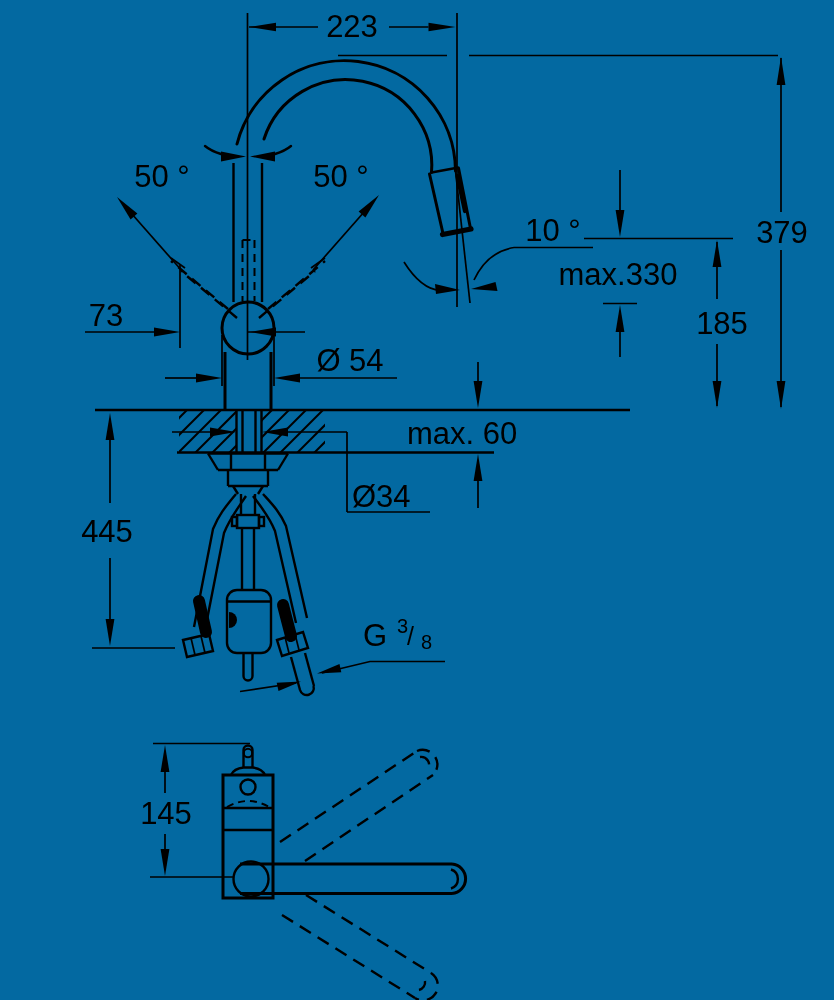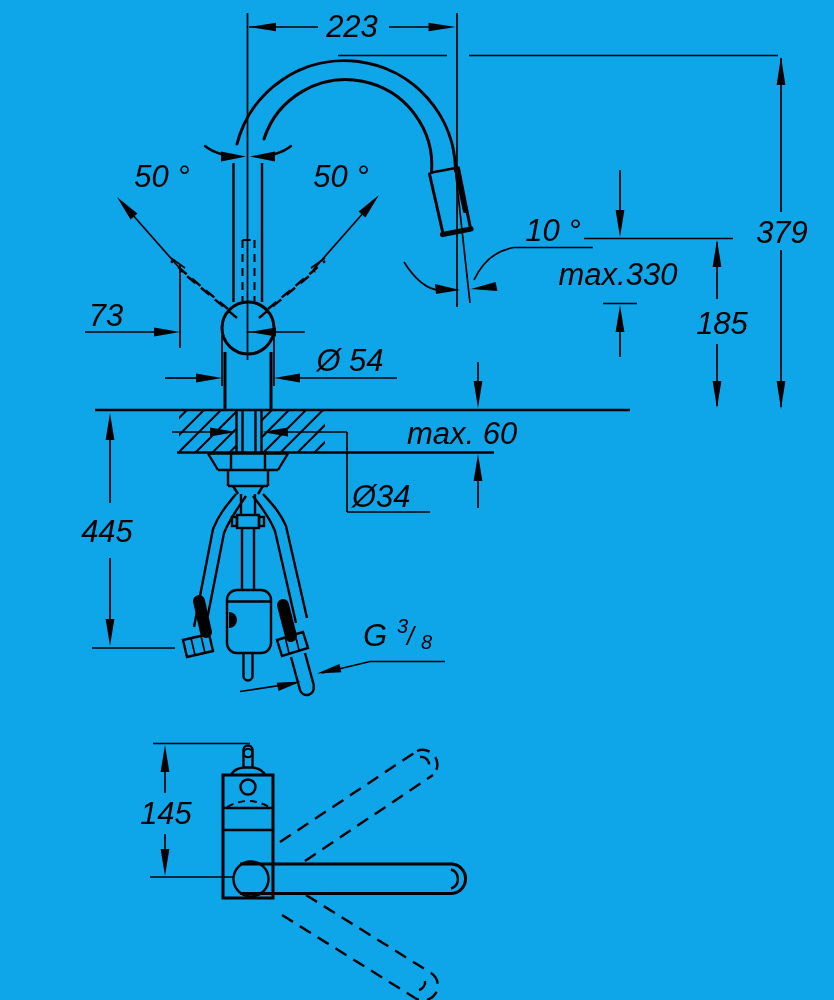--- a/index.html
+++ b/index.html
@@ -1,16 +1,16 @@
 <!DOCTYPE html>
 <html><head>
 <meta charset="utf-8">
 <style>
   html,body{margin:0;padding:0;background:#ffffff;}
-  .canvas{width:834px;height:1000px;background:#0ea5e9;position:relative;overflow:hidden;font-style:italic;}
+  .canvas{width:834px;height:1000px;background:#0369a1;position:relative;overflow:hidden;}
   svg{display:block;}
   text{font-family:"Liberation Sans","DejaVu Sans",sans-serif;fill:#000;}
   .dim{font-size:31px;}
   .dim-sm{font-size:20px;}
   .dim-md{font-size:25px;}
   .ln{stroke:#000;fill:none;}
   .w1{stroke-width:1.7;}
   .w2{stroke-width:2.4;}
   .w3{stroke-width:3;}
   .w4{stroke-width:4.2;}

